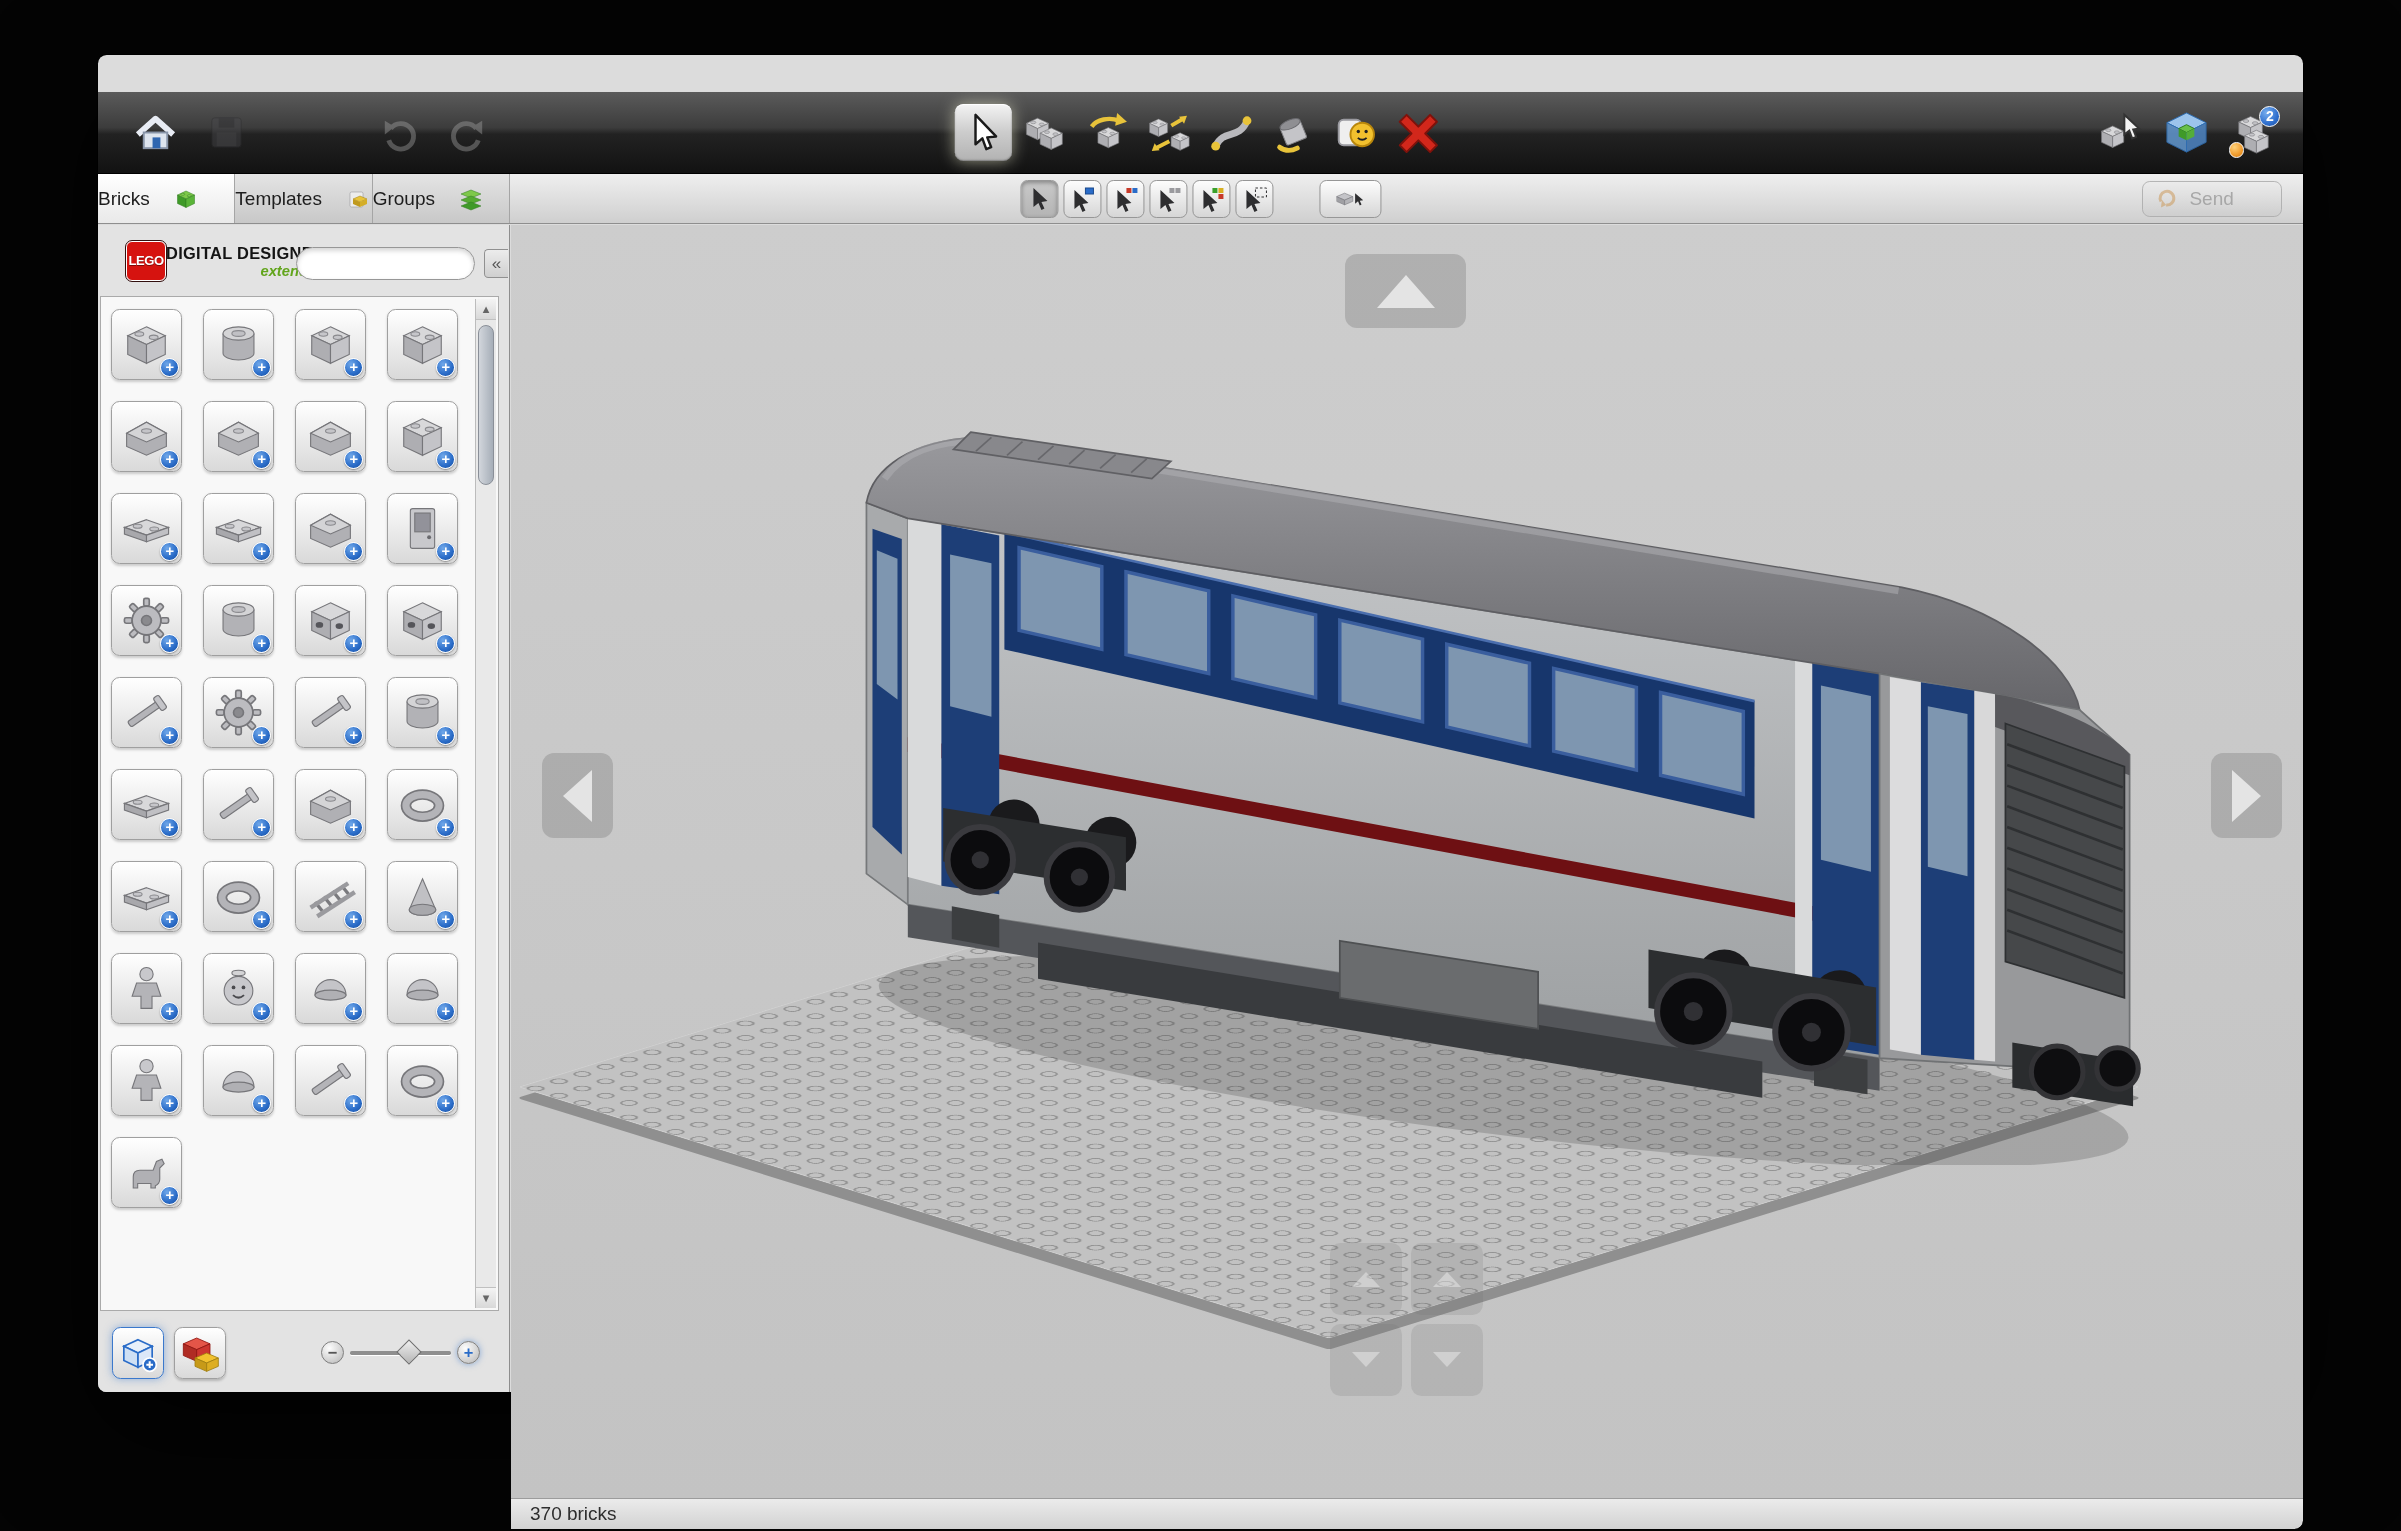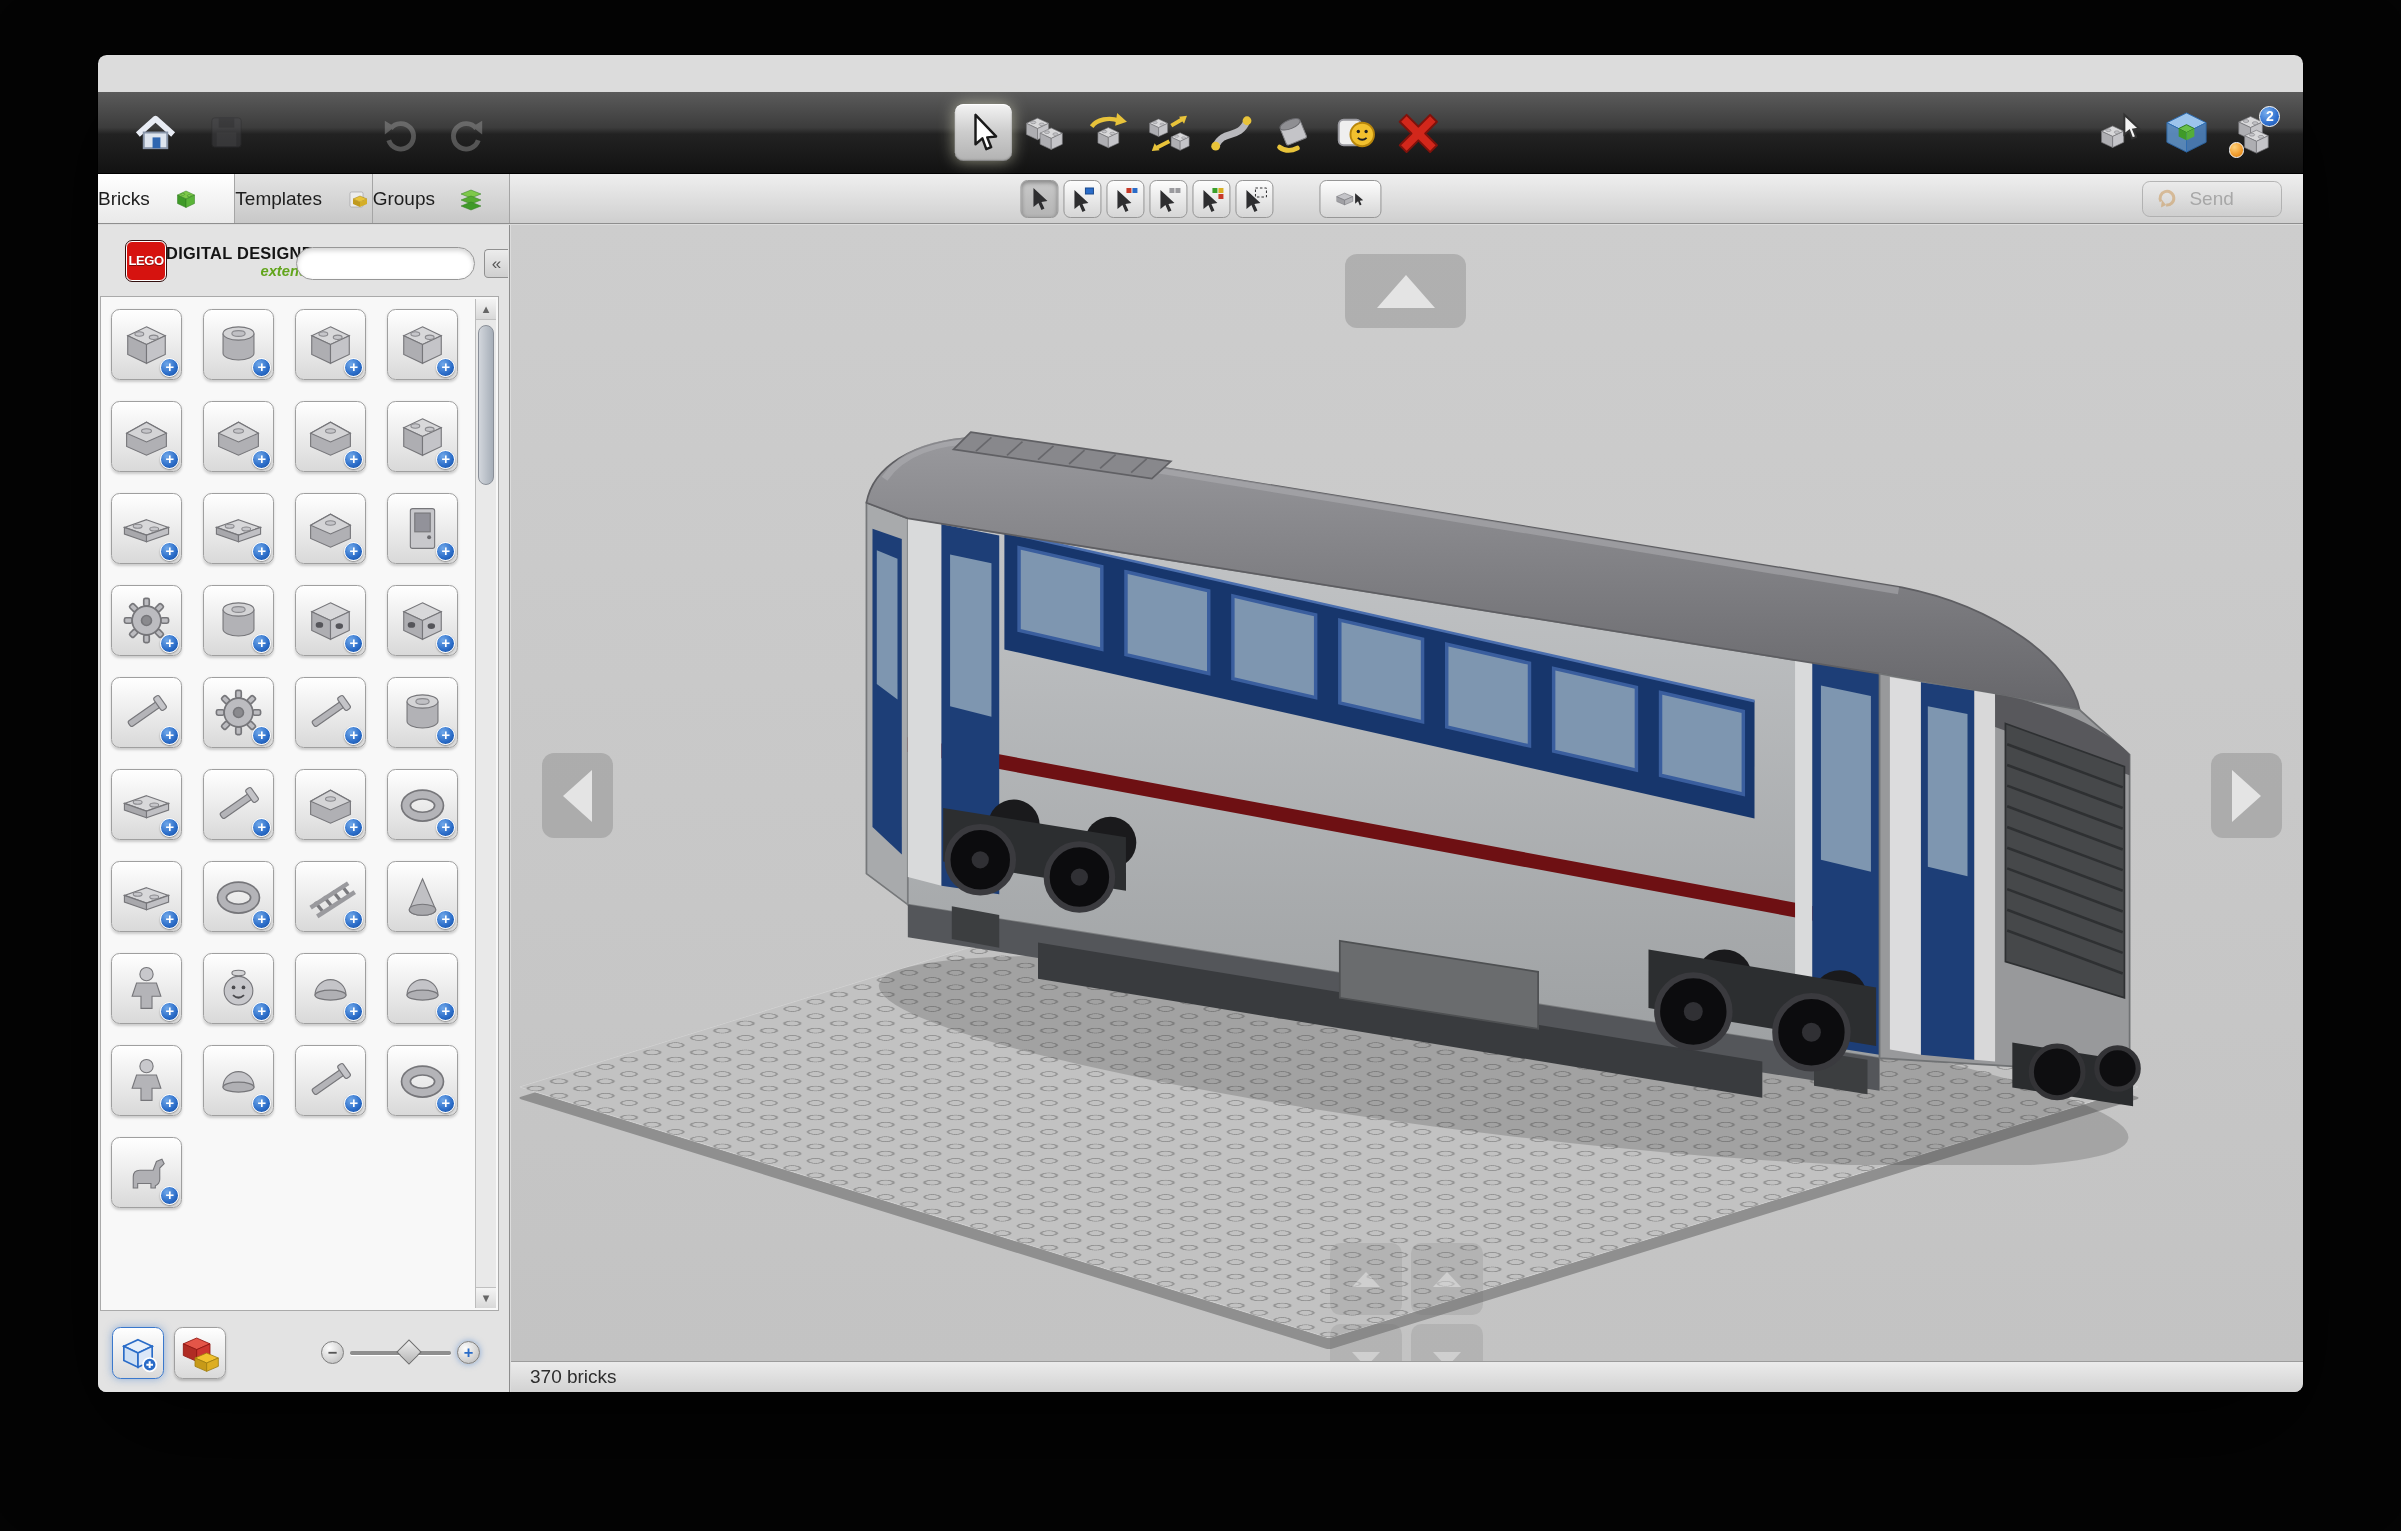--- a/index.html
+++ b/index.html
@@ -106,21 +106,21 @@
            background:radial-gradient(circle at 35% 30%, #fdfdfd, #cfcfcf 65%, #b2b2b2);
            color:#555; font-size:16.4px; font-weight:bold; display:flex; align-items:center; justify-content:center; line-height:1; }
   .scirc.minus { left:0; }
   .scirc.plusz { right:0; color:#2a6cc8; box-shadow:0 0 6px rgba(58,120,204,.55); }
   .strack { position:absolute; left:29px; right:29px; top:17px; height:3.5px; background:#8f8f8f; border-radius:1.7px;
             box-shadow:0 0.9px 0 #fff; }
   .sthumb { position:absolute; left:79px; top:8.6px; width:18px; height:18px; transform:rotate(45deg);
             background:linear-gradient(135deg,#efefef,#b5b5b5); border:0.9px solid #6f6f6f; }
 
   
-  .viewport { position:absolute; left:413px; top:170px; right:0; height:1167px; border-radius:0 0 8.6px 0; overflow:hidden;padding-left:42px; }
+  .viewport { position:absolute; left:413px; top:170px; right:0; height:1304px; border-radius:0 0 8.6px 0; overflow:hidden;padding-left:42px; }
   .vp3d { position:absolute; left:0; right:0; top:0; bottom:31px; overflow:hidden;
           background:linear-gradient(#cdcdcd,#c3c3c3); }
   .plate-side { position:absolute; left:244px; top:299px; width:1148px; height:1148px;
                 transform:scaleY(0.31) rotate(45deg); background:#8f8f8f; border-radius:5.2px; }
   .plate-top  { position:absolute; left:244px; top:288px; width:1148px; height:1148px;
                 transform:scaleY(0.31) rotate(45deg); background-color:#c2c2c2; border-radius:5.2px;
                 background-image:radial-gradient(circle, rgba(0,0,0,0) 6px, rgba(108,108,108,.55) 7px, rgba(108,108,108,.55) 8.6px, rgba(0,0,0,0) 9.5px);
                 background-size:33px 33px; box-shadow:inset 0 0 0 2.6px rgba(255,255,255,.22); }
   .train { position:absolute; left:311px; top:164px; width:1346px; height:776px; }
 

